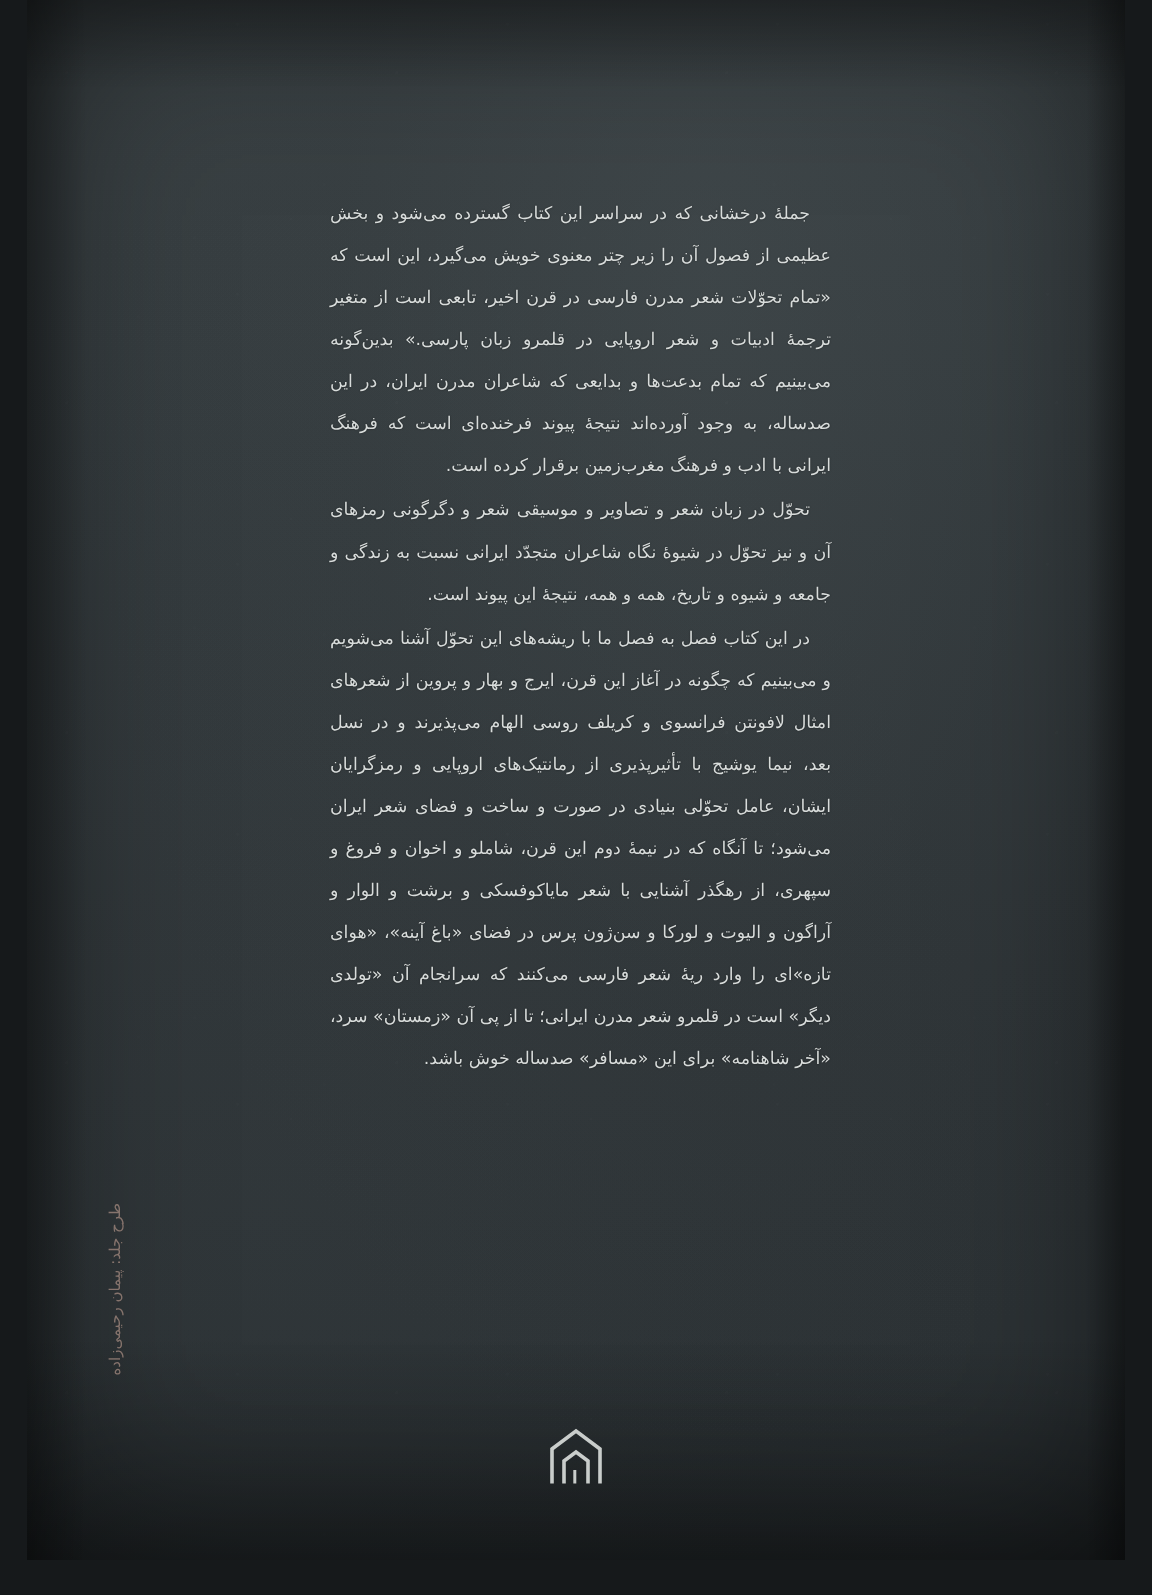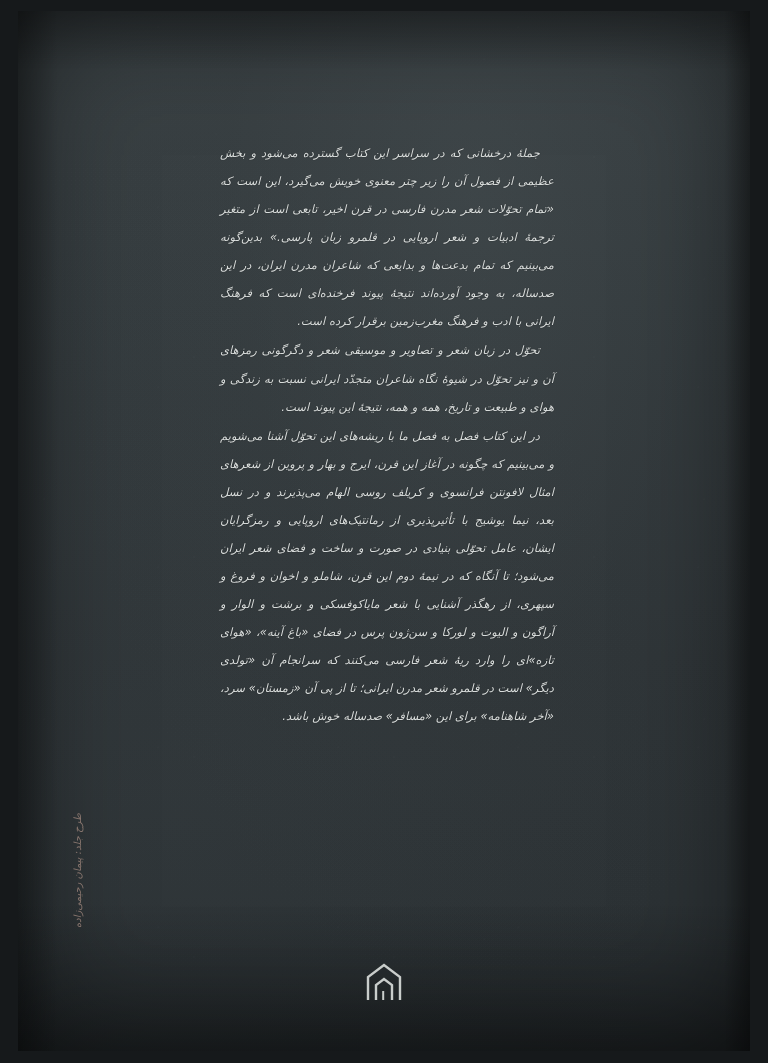--- a/index.html
+++ b/index.html
@@ -19,29 +19,28 @@
     position: relative;
     width: 768px;
     height: 1063px;
     background: #16191b;
   }
 
   
   .cover {
     position: absolute;
     left: 18px;
-    top: 11px;
+    top: 0;
     width: 732px;
     height: 1040px;
     background:
       radial-gradient(ellipse at 62% 18%, rgba(85,95,98,0.22) 0%, rgba(60,68,71,0.10) 38%, rgba(0,0,0,0) 66%),
       radial-gradient(ellipse at 22% 78%, rgba(70,80,84,0.13) 0%, rgba(0,0,0,0) 60%),
       linear-gradient(180deg, #3a4144 0%, #353c3f 28%, #2f3538 62%, #2a3033 100%);
     box-shadow: inset 0 0 120px rgba(0,0,0,0.55);
-    font-style: italic;
   }
 
   
   .spine-shade {
     position: absolute;
     right: 0;
     top: 0;
     width: 26px;
     height: 100%;
     background: linear-gradient(90deg, rgba(0,0,0,0.0) 0%, rgba(0,0,0,0.35) 100%);
@@ -148,21 +147,21 @@
   <div class="cover">
 
     <div class="grain"></div>
     <div class="top-shade"></div>
     <div class="bottom-shade"></div>
     <div class="left-shade"></div>
     <div class="spine-shade"></div>
 
     <div class="blurb">
       <p>جملهٔ درخشانی که در سراسر این کتاب گسترده می‌شود و بخش عظیمی از فصول آن را زیر چتر معنوی خویش می‌گیرد، این است که «تمام تحوّلات شعر مدرن فارسی در قرن اخیر، تابعی است از متغیر ترجمهٔ ادبیات و شعر اروپایی در قلمرو زبان پارسی.» بدین‌گونه می‌بینیم که تمام بدعت‌ها و بدایعی که شاعران مدرن ایران، در این صدساله، به وجود آورده‌اند نتیجهٔ پیوند فرخنده‌ای است که فرهنگ ایرانی با ادب و فرهنگ مغرب‌زمین برقرار کرده است.</p>
-      <p>تحوّل در زبان شعر و تصاویر و موسیقی شعر و دگرگونی رمزهای آن و نیز تحوّل در شیوهٔ نگاه شاعران متجدّد ایرانی نسبت به زندگی و هوای و طبیعت و تاریخ، همه و همه، نتیجهٔ این پیوند است.</p>
+      <p>تحوّل در زبان شعر و تصاویر و موسیقی شعر و دگرگونی رمزهای آن و نیز تحوّل در شیوهٔ نگاه شاعران متجدّد ایرانی نسبت به زندگی و جامعه و شیوه و تاریخ، همه و همه، نتیجهٔ این پیوند است.</p>
       <p>در این کتاب فصل به فصل ما با ریشه‌های این تحوّل آشنا می‌شویم و می‌بینیم که چگونه در آغاز این قرن، ایرج و بهار و پروین از شعرهای امثال لافونتن فرانسوی و کریلف روسی الهام می‌پذیرند و در نسل بعد، نیما یوشیج با تأثیرپذیری از رمانتیک‌های اروپایی و رمزگرایان ایشان، عامل تحوّلی بنیادی در صورت و ساخت و فضای شعر ایران می‌شود؛ تا آنگاه که در نیمهٔ دوم این قرن، شاملو و اخوان و فروغ و سپهری، از رهگذر آشنایی با شعر مایاکوفسکی و برشت و الوار و آراگون و الیوت و لورکا و سن‌ژون پرس در فضای «باغ آینه»، «هوای تازه»‌ای را وارد ریهٔ شعر فارسی می‌کنند که سرانجام آن «تولدی دیگر» است در قلمرو شعر مدرن ایرانی؛ تا از پی آن «زمستان» سرد، «آخر شاهنامه» برای این «مسافر» صدساله خوش باشد.</p>
     </div>
 
     <div class="credit">طرح جلد: پیمان رحیمی‌زاده</div>
 
     <div class="logo">
       <svg width="40" height="42" viewBox="0 0 40 42" aria-hidden="true">
         <g fill="none" stroke="#c9cdcb" stroke-width="2.4" stroke-linejoin="miter">
           <path d="M4 39 L4 16 L20 4 L36 16 L36 39"></path>
           <path d="M12 39 L12 24 L20 18 L28 24 L28 39"></path>

